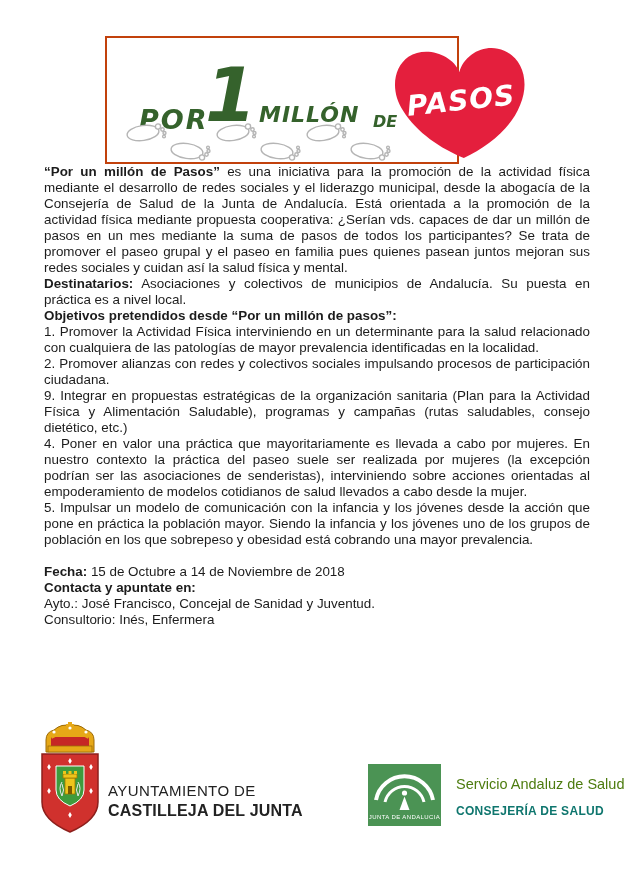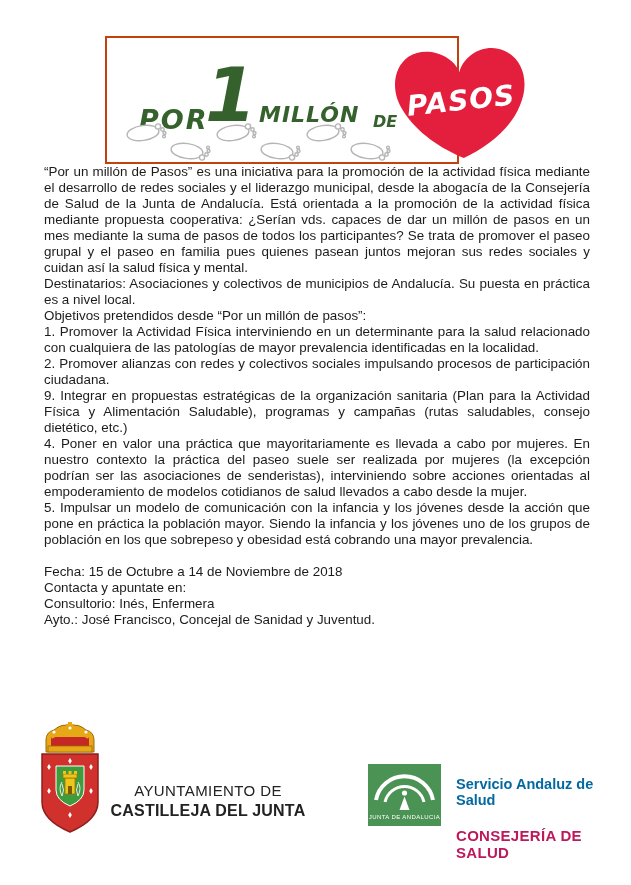--- a/index.html
+++ b/index.html
@@ -49,35 +49,35 @@
   .footprints { position: absolute; left: 18px; top: 80px; }
 
   
   .content {
     position: absolute; left: 44px; top: 164px; width: 546px;
     font-size: 13.4px; line-height: 16px;
     text-align: justify;
   }
   .content p { margin: 0; }
   .sect { margin-bottom: 16px; }
-  .content b { font-weight: normal; }
+  .content b { font-weight: bold; }
 
   
   .coat { position: absolute; left: 38px; top: 722px; }
   .ayto-text {
     position: absolute; left: 108px; top: 782px; width: 200px;
-    text-align: center; color: #222222;
+    text-align: left; color: #222222;
   }
   .ayto-line1 { font-size: 15px; letter-spacing: 0.4px; }
   .ayto-line2 { font-size: 16px; font-weight: bold; letter-spacing: 0.2px; margin-top: 3px; }
 
   .junta-logo { position: absolute; left: 368px; top: 764px; }
   .sas-text { position: absolute; left: 456px; top: 776px; }
-  .sas-line1 { font-size: 14.5px; color: #0369a1; font-weight: bold; }
-  .sas-line2 { font-size: 15px; font-weight: bold; color: #be185d; letter-spacing: 0.3px; margin-top: 19px; }
+  .sas-line1 { font-size: 14.5px; color: #4d7c0f; }
+  .sas-line2 { font-size: 12px; font-weight: bold; color: #0f766e; letter-spacing: 0.3px; margin-top: 12px; }
 </style>
 </head>
 <body>
 
 <div class="page">
 
   <div class="logo-box">
     <span class="logo-word w-por">POR</span>
     <span class="logo-word w-one">1</span>
     <span class="logo-word w-millon">MILLÓN</span>
@@ -126,22 +126,22 @@
       <p>2. Promover alianzas con redes y colectivos sociales impulsando procesos de participación ciudadana.</p>
       <p>9. Integrar en propuestas estratégicas de la organización sanitaria (Plan para la Actividad Física y Alimentación Saludable), programas y campañas (rutas saludables, consejo dietético, etc.)</p>
       <p>4. Poner en valor una práctica que mayoritariamente es llevada a cabo por mujeres. En nuestro contexto la práctica del paseo suele ser realizada por mujeres (la excepción podrían ser las asociaciones de senderistas), interviniendo sobre acciones orientadas al empoderamiento de modelos cotidianos de salud llevados a cabo desde la mujer.</p>
       <p>5. Impulsar un modelo de comunicación con la infancia y los jóvenes desde la acción que pone en práctica la población mayor. Siendo la infancia y los jóvenes uno de los grupos de población en los que sobrepeso y obesidad está cobrando una mayor prevalencia.</p>
     </div>
 
     <p class="sect"><b>Fecha:</b><span> 15 de Octubre a 14 de Noviembre de 2018</span></p>
 
     <div class="sect">
       <p><b>Contacta y apuntate en:</b></p>
+      <p>Ayto.: José Francisco, Concejal de Sanidad y Juventud.</p>
       <p>Consultorio: Inés, Enfermera</p>
-      <p>Ayto.: José Francisco, Concejal de Sanidad y Juventud.</p>
     </div>
   </div>
 
   <svg class="coat" width="64" height="112" viewBox="0 0 64 112">
 
     <path d="M8 30 L8 18 Q8 10 16 8 Q24 1 32 4 Q40 1 48 8 Q56 10 56 18 L56 30 Z" fill="#e6a817" stroke="#9c6b08" stroke-width="1"></path>
     <rect x="13" y="15" width="38" height="9" fill="#c52725"></rect>
     <path d="M13 15 Q32 4 51 15" fill="none" stroke="#e6a817" stroke-width="4"></path>
     <rect x="30" y="0" width="4" height="6" fill="#e6a817"></rect>
     <rect x="28" y="2" width="8" height="2.4" fill="#e6a817"></rect>

